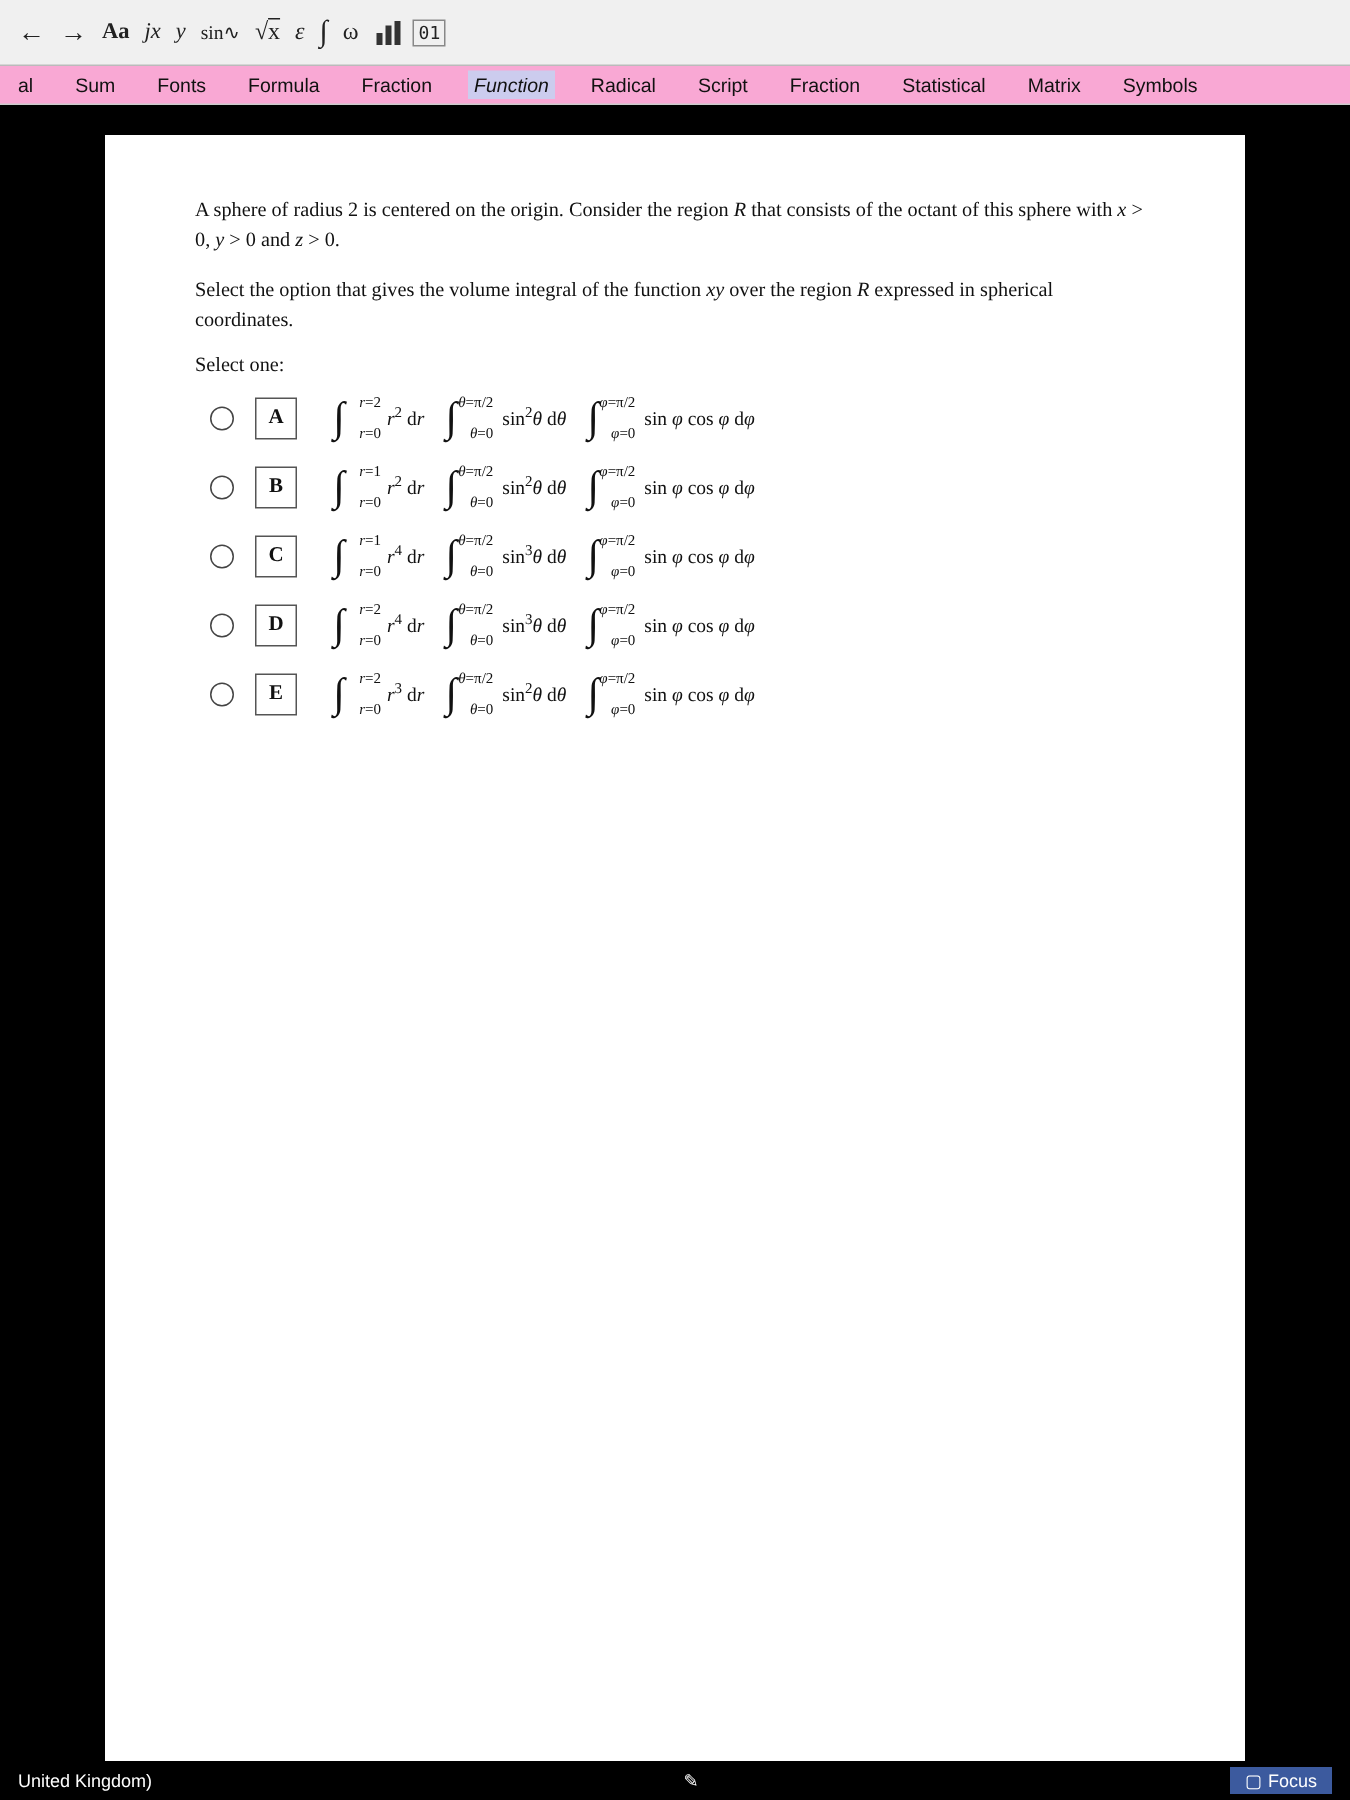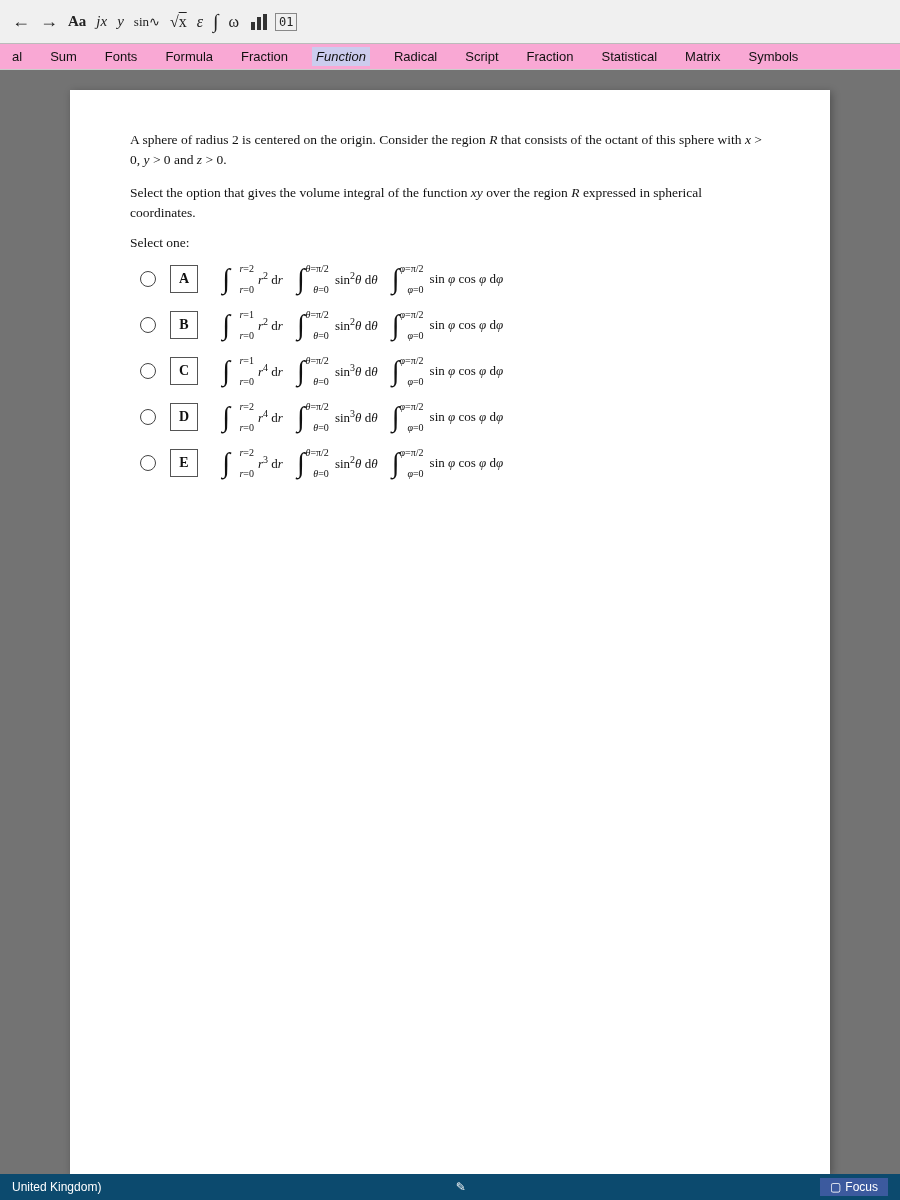--- a/index.html
+++ b/index.html
@@ -50,21 +50,21 @@
     .menubar-item {
       cursor: pointer;
       padding: 2px 4px;
       color: #111;
     }
     .menubar-item.active { background: #cce; font-style: italic; }
 
     
     .doc-area {
       flex: 1;
-      background: #737373;
+      background: #000000;
       display: flex;
       justify-content: center;
       padding: 20px 0 0 0;
     }
 
     .page {
       background: #ffffff;
       width: 760px;
       min-height: 1050px;
       padding: 40px 60px 40px 60px;
@@ -127,21 +127,21 @@
     .math-expr {
       font-size: 13px;
       display: flex;
       align-items: center;
       gap: 2px;
       flex-wrap: wrap;
     }
 
     
     .statusbar {
-      background: #0c4a6e;
+      background: #000000;
       color: #fff;
       font-family: Arial, sans-serif;
       font-size: 12px;
       padding: 3px 12px;
       display: flex;
       align-items: center;
       justify-content: space-between;
       min-height: 26px;
     }
     .focus-btn {

